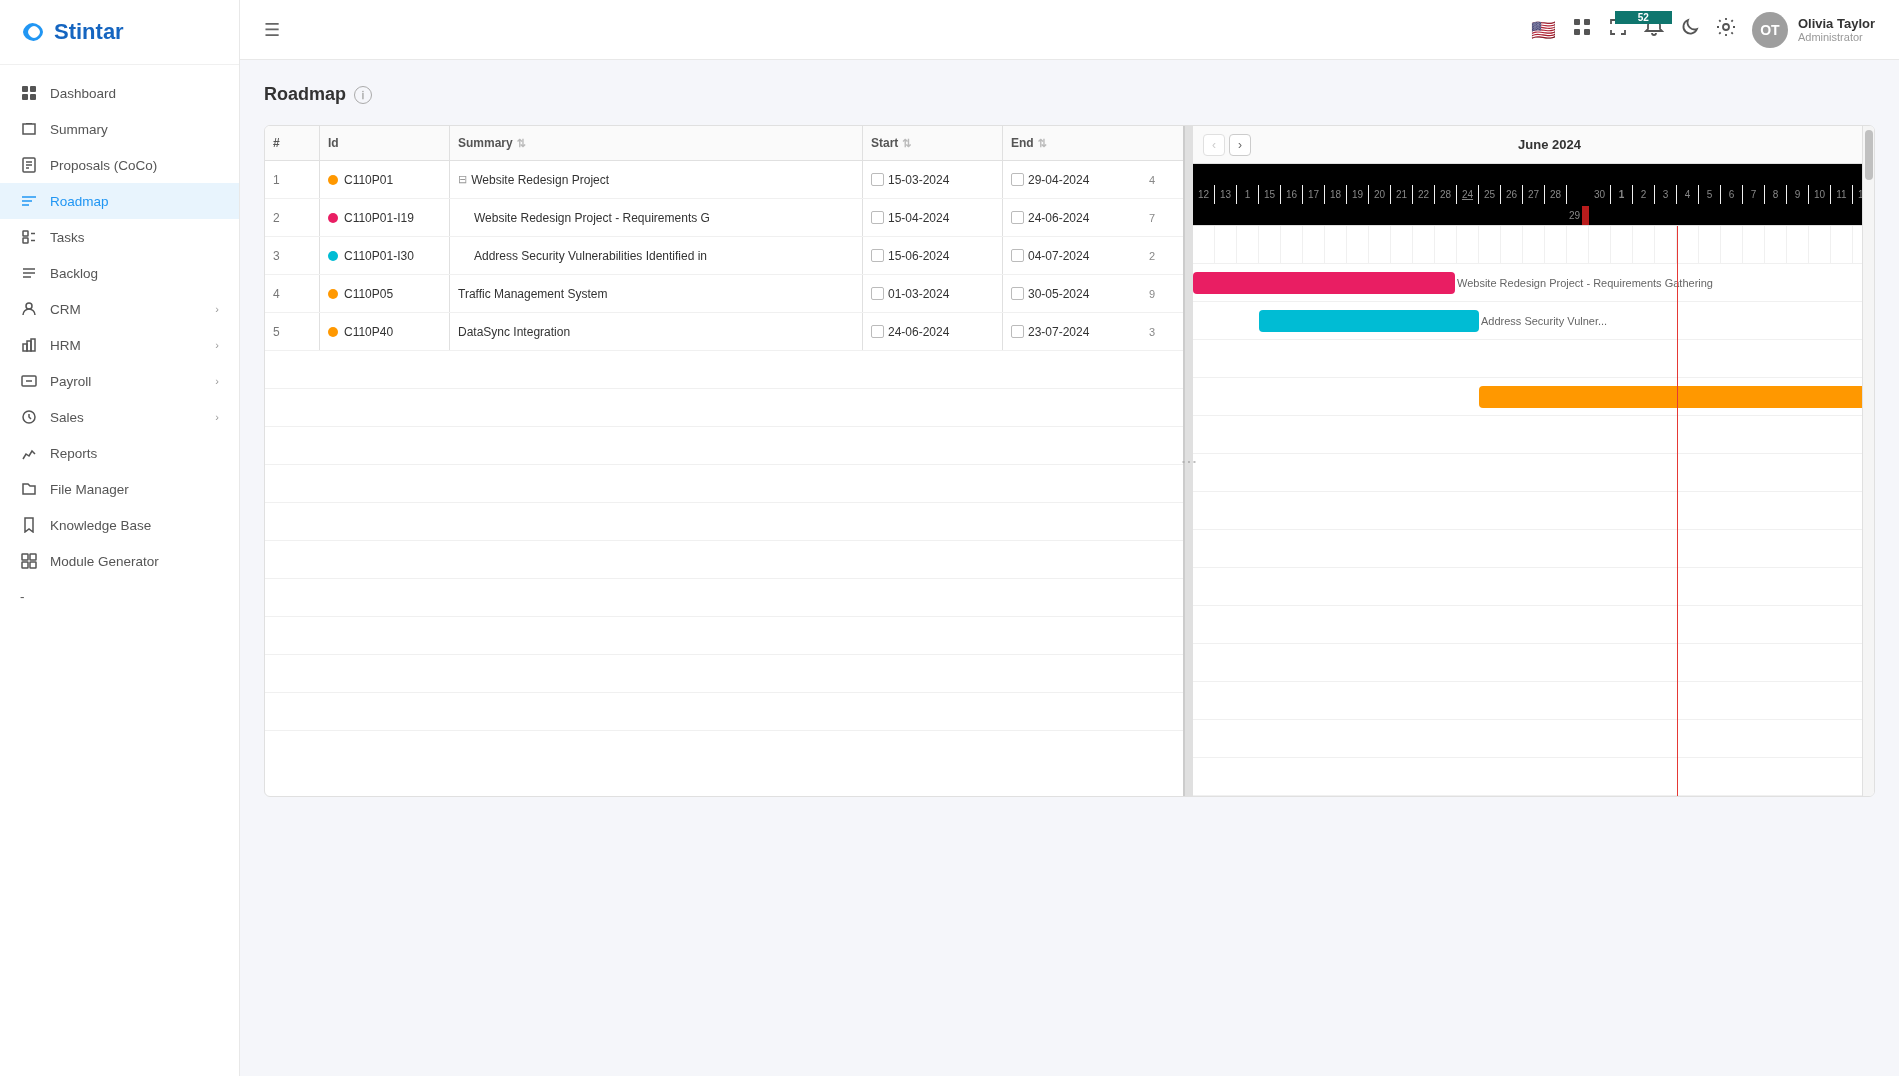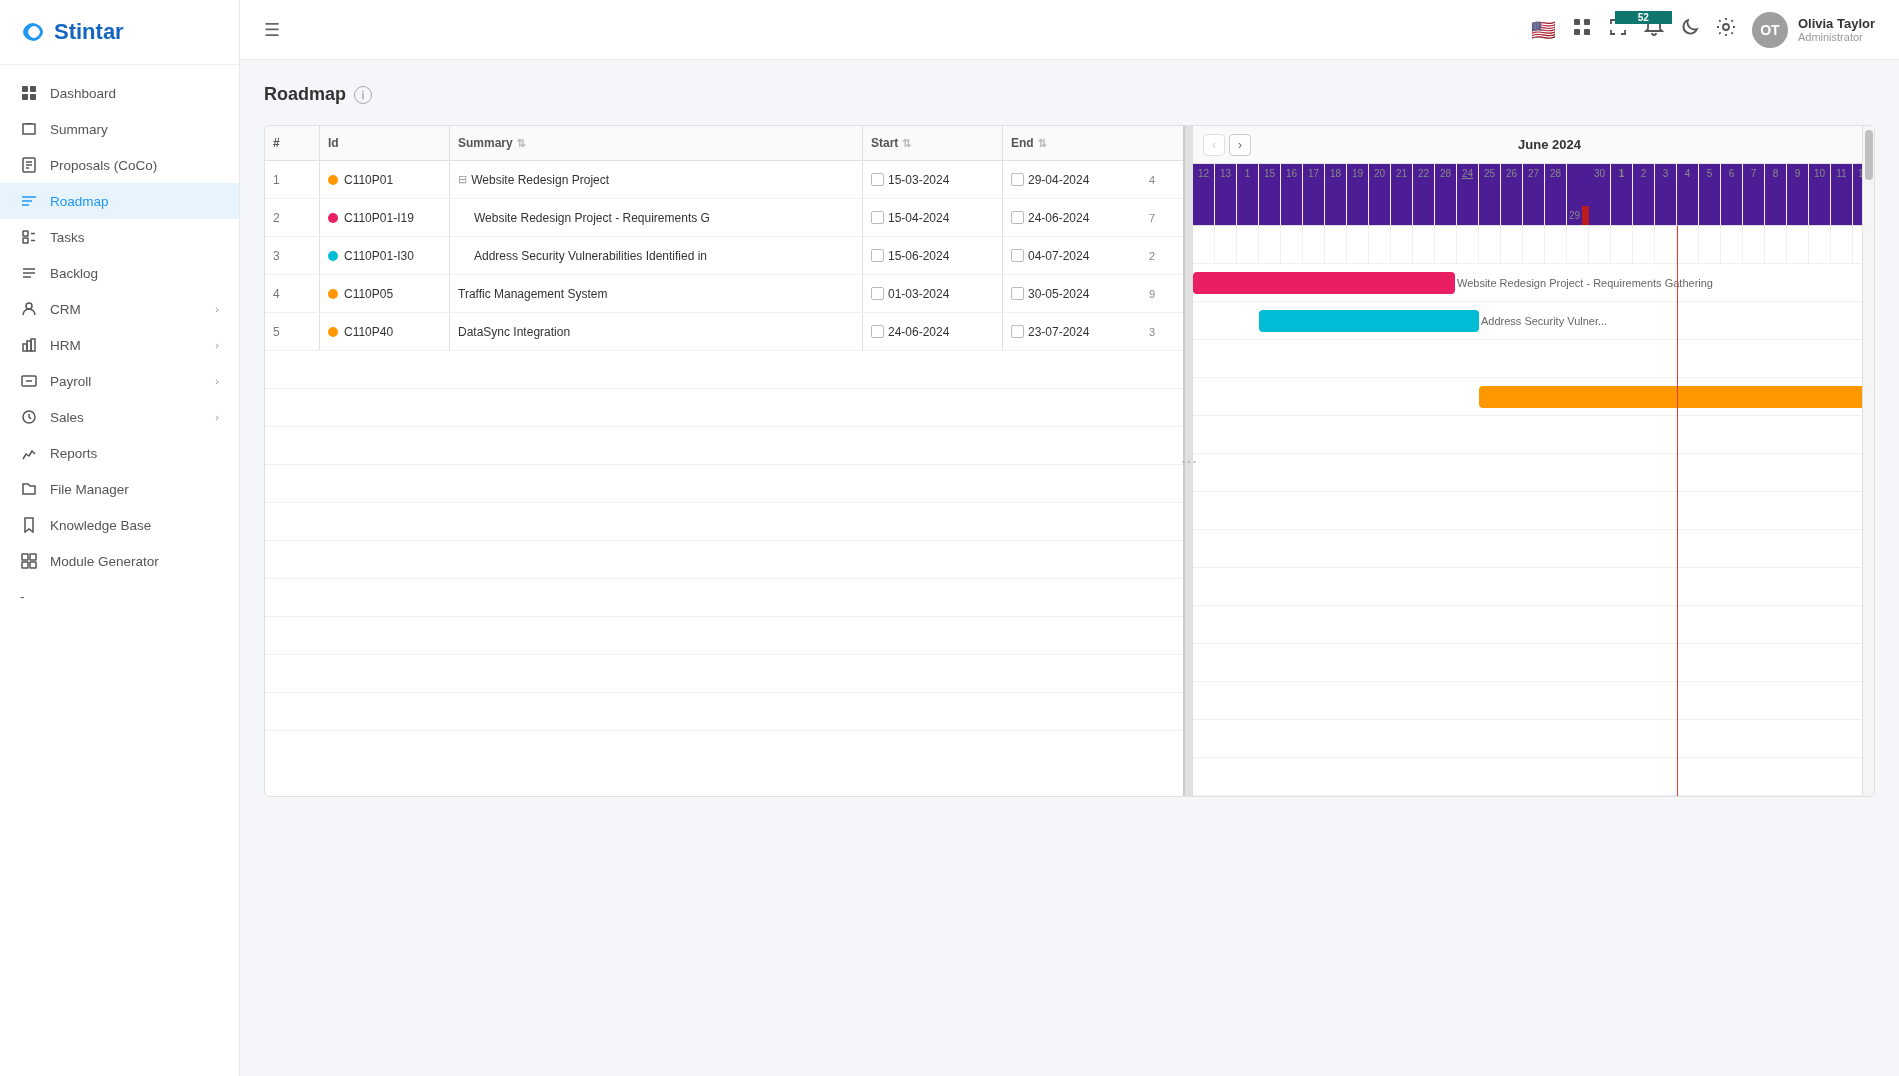--- a/index.html
+++ b/index.html
@@ -521,21 +521,21 @@
 
           <div style="display:flex;align-items:center;justify-content:space-between;padding:6px 10px;background:#fafafa;border-bottom:1px solid #e0e0e0;height:38px;">
             <div style="display:flex;gap:4px;align-items:center;">
               <div class="gantt-arrow inactive">‹</div>
               <div class="gantt-arrow">›</div>
             </div>
             <span style="font-size:13px;font-weight:600;color:#333;">June 2024</span>
             <div style="width:16px;"></div>
           </div>
 
-          <div style="display:flex;overflow:hidden;background:#4c1d95;border-bottom:1px solid #e0e0e0;">
+          <div style="display:flex;overflow:hidden;background:#000000;border-bottom:1px solid #e0e0e0;align-items:center;">
             <div style="min-width:22px;width:22px;text-align:center;font-size:10px;color:#888;border-right:1px solid #f0f0f0;padding:4px 0;">12</div>
             <div style="min-width:22px;width:22px;text-align:center;font-size:10px;color:#888;border-right:1px solid #f0f0f0;padding:4px 0;">13</div>
             <div style="min-width:22px;width:22px;text-align:center;font-size:10px;color:#888;border-right:1px solid #f0f0f0;padding:4px 0;">1</div>
             <div style="min-width:22px;width:22px;text-align:center;font-size:10px;color:#888;border-right:1px solid #f0f0f0;padding:4px 0;">15</div>
             <div style="min-width:22px;width:22px;text-align:center;font-size:10px;color:#888;border-right:1px solid #f0f0f0;padding:4px 0;">16</div>
             <div style="min-width:22px;width:22px;text-align:center;font-size:10px;color:#888;border-right:1px solid #f0f0f0;padding:4px 0;">17</div>
             <div style="min-width:22px;width:22px;text-align:center;font-size:10px;color:#888;border-right:1px solid #f0f0f0;padding:4px 0;">18</div>
             <div style="min-width:22px;width:22px;text-align:center;font-size:10px;color:#888;border-right:1px solid #f0f0f0;padding:4px 0;">19</div>
             <div style="min-width:22px;width:22px;text-align:center;font-size:10px;color:#888;border-right:1px solid #f0f0f0;padding:4px 0;">20</div>
             <div style="min-width:22px;width:22px;text-align:center;font-size:10px;color:#888;border-right:1px solid #f0f0f0;padding:4px 0;">21</div>

